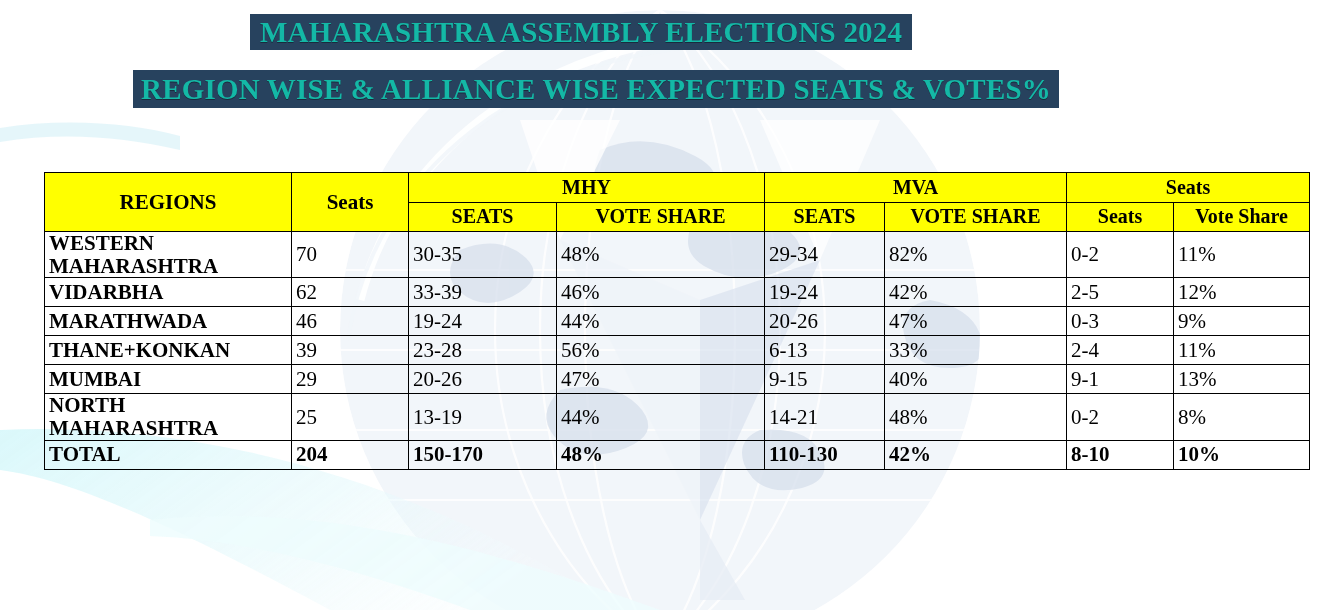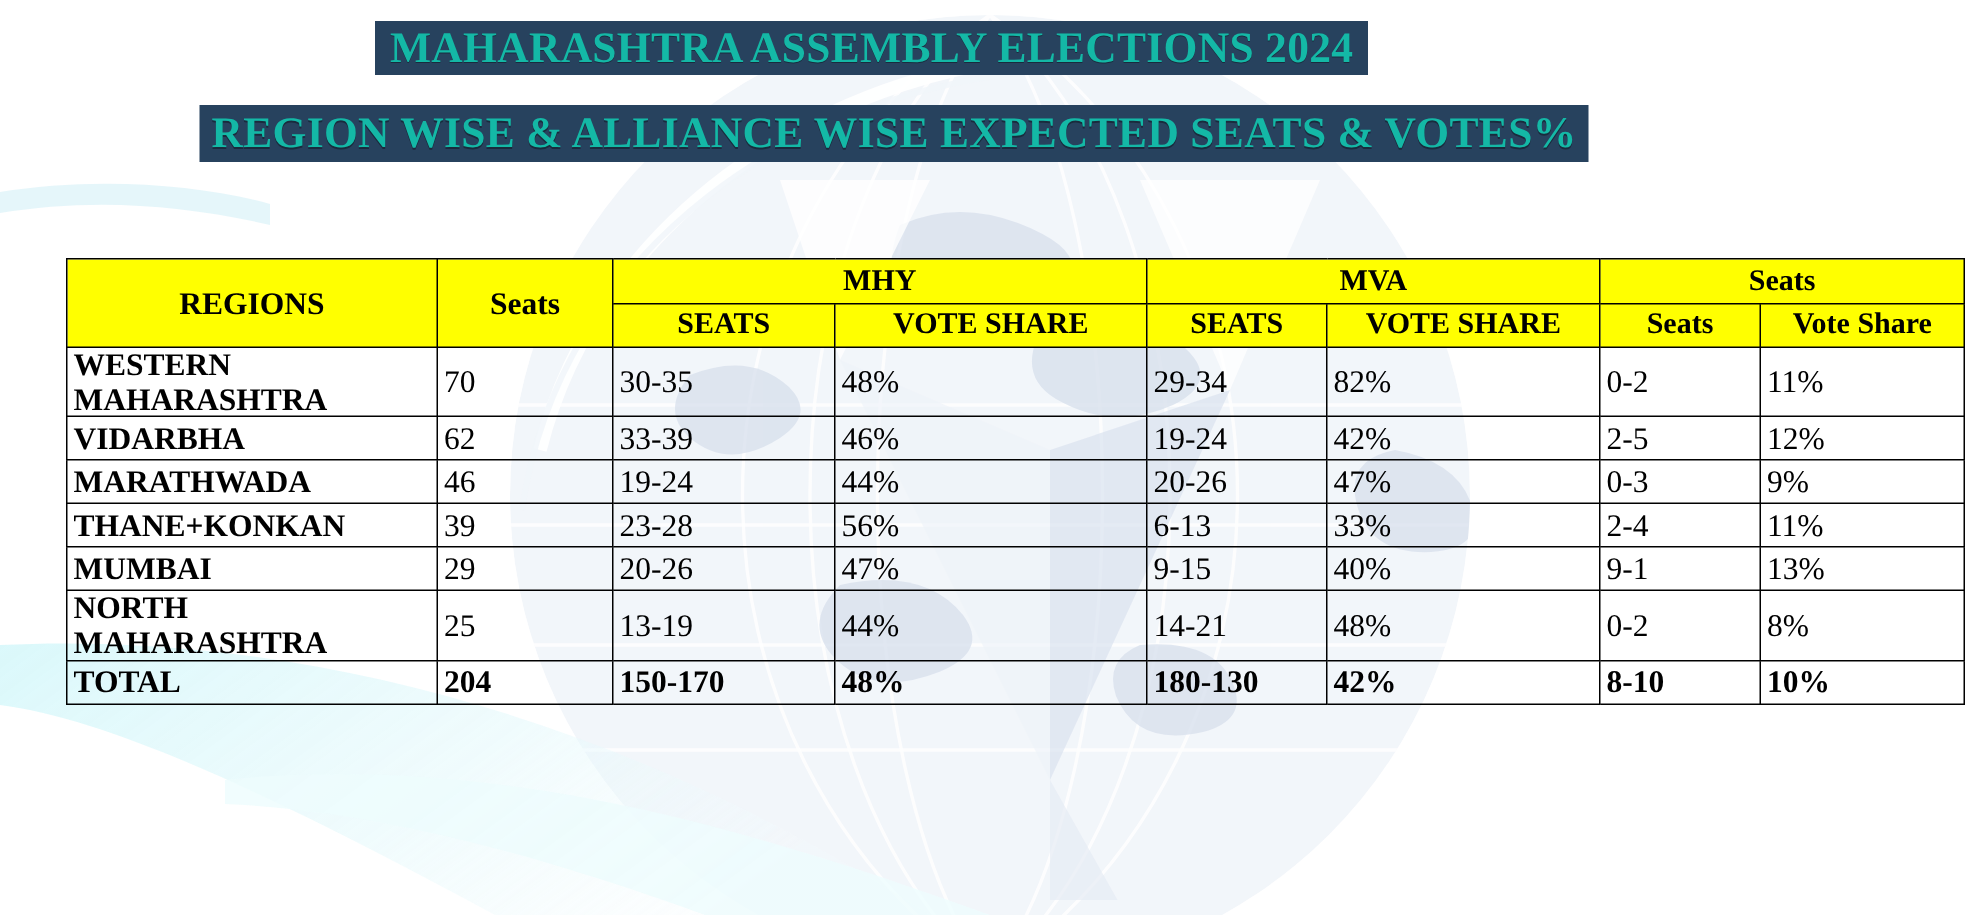--- a/index.html
+++ b/index.html
@@ -293,21 +293,21 @@
           <td class="num-cell">14-21</td>
           <td class="num-cell">48%</td>
           <td class="num-cell">0-2</td>
           <td class="num-cell">8%</td>
         </tr>
         <tr class="total-row">
           <td class="region-cell">TOTAL</td>
           <td class="num-cell">204</td>
           <td class="num-cell">150-170</td>
           <td class="num-cell">48%</td>
-          <td class="num-cell">180-130</td>
+          <td class="num-cell">110-130</td>
           <td class="num-cell">42%</td>
           <td class="num-cell">8-10</td>
           <td class="num-cell">10%</td>
         </tr>
       </tbody>
   </table>
 
 </div>
 
 </body></html>

